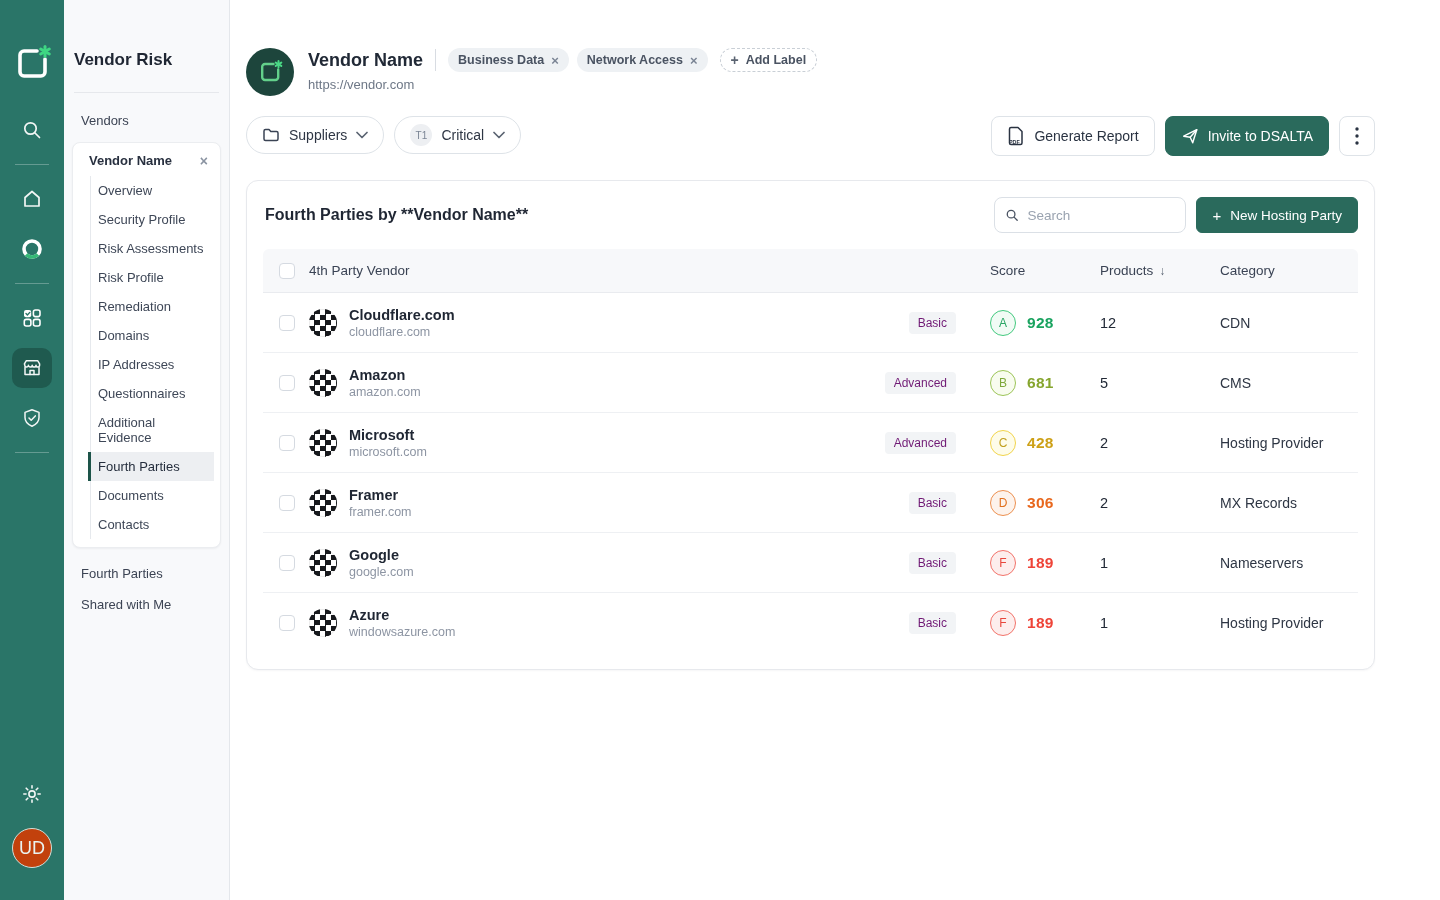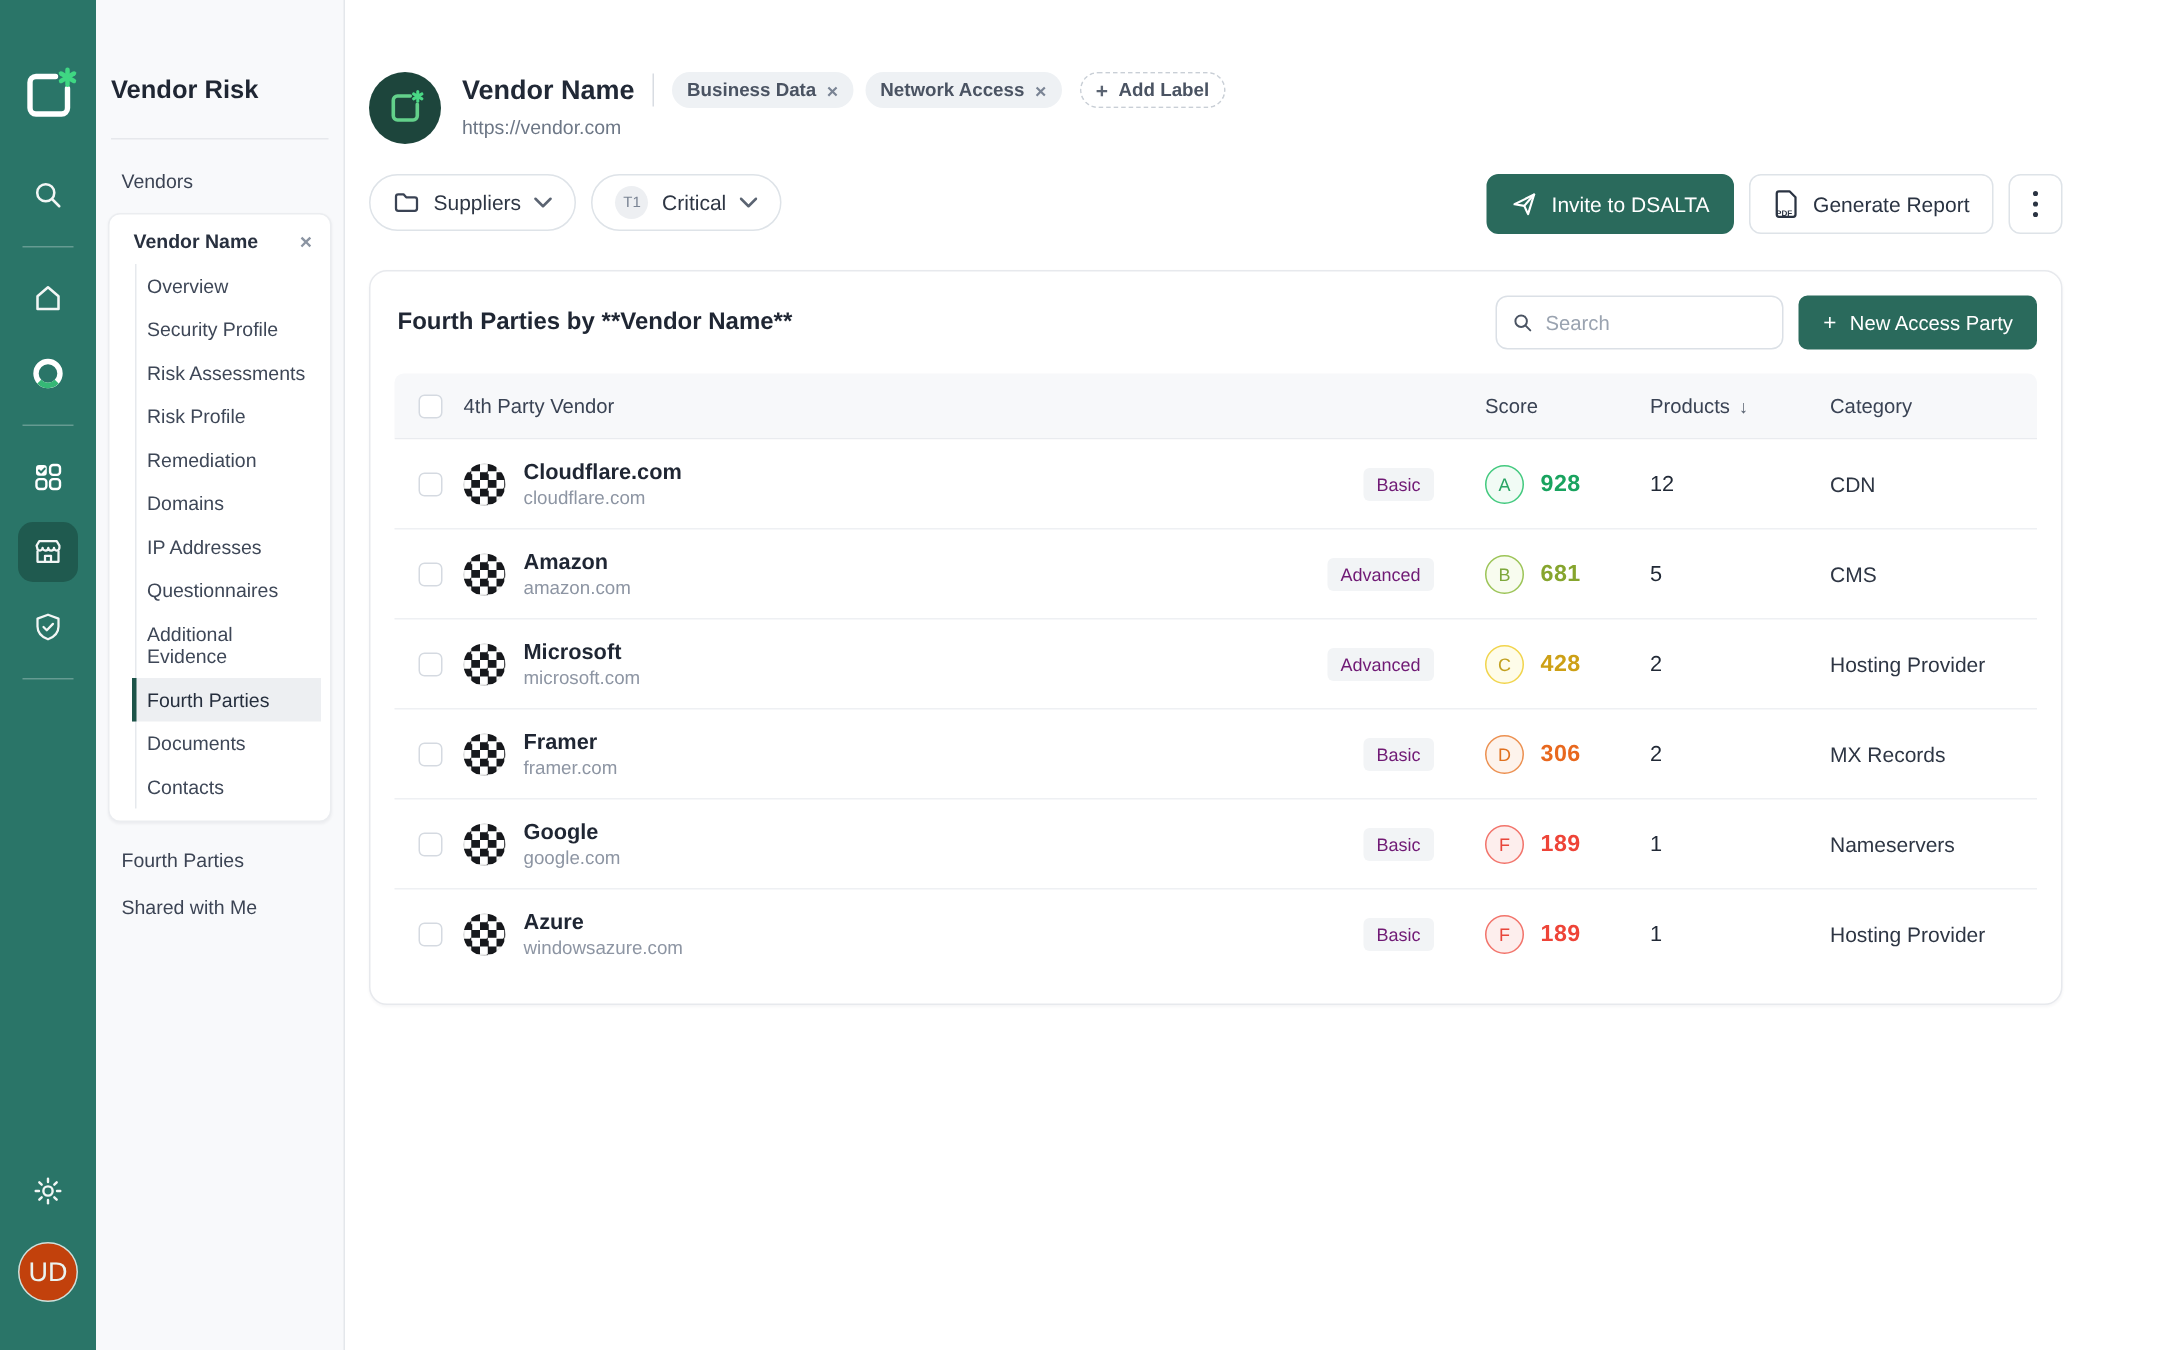--- a/index.html
+++ b/index.html
@@ -262,33 +262,33 @@
       </button>
       <button class="pillbtn">
         <span class="t1">T1</span>
         <span>Critical</span>
         <svg width="12" height="8" viewBox="0 0 12 8" fill="none" stroke="#5b6472" stroke-width="1.7" stroke-linecap="round" stroke-linejoin="round">
             <path d="M1 1.5 L6 6.5 L11 1.5"></path>
           </svg>
       </button>
     </div>
     <div class="tb-right">
+      <button class="btn">
+        <svg width="18" height="20" viewBox="0 0 18 20" fill="none">
+          <path d="M4 1.5 H11 L15 5.5 V17 a1.5 1.5 0 0 1 -1.5 1.5 H4 A1.5 1.5 0 0 1 2.5 17 V3 A1.5 1.5 0 0 1 4 1.5 Z" stroke="#2a3342" stroke-width="1.5" stroke-linejoin="round"></path>
+          <text x="2" y="18.2" font-size="5.4" font-weight="bold" fill="#2a3342" font-family="Liberation Sans, sans-serif">PDF</text>
+        </svg>
+        <span>Generate Report</span>
+      </button>
       <button class="btn green">
         <svg width="18" height="18" viewBox="0 0 20 20" fill="none" stroke="#ffffff" stroke-width="1.6" stroke-linejoin="round" stroke-linecap="round">
           <path d="M3 10.2 L17.5 3 L13 17.5 L10.2 11.4 Z"></path>
             <path d="M10.2 11.4 L17.5 3"></path>
         </svg>
         <span>Invite to DSALTA</span>
-      </button>
-      <button class="btn">
-        <svg width="18" height="20" viewBox="0 0 18 20" fill="none">
-          <path d="M4 1.5 H11 L15 5.5 V17 a1.5 1.5 0 0 1 -1.5 1.5 H4 A1.5 1.5 0 0 1 2.5 17 V3 A1.5 1.5 0 0 1 4 1.5 Z" stroke="#2a3342" stroke-width="1.5" stroke-linejoin="round"></path>
-          <text x="2" y="18.2" font-size="5.4" font-weight="bold" fill="#2a3342" font-family="Liberation Sans, sans-serif">PDF</text>
-        </svg>
-        <span>Generate Report</span>
       </button>
       <button class="btn icon-only">
         <svg width="4" height="18" viewBox="0 0 4 18" fill="#2a3342">
           <circle cx="2" cy="2" r="1.7"></circle>
             <circle cx="2" cy="9" r="1.7"></circle>
             <circle cx="2" cy="16" r="1.7"></circle>
         </svg>
       </button>
     </div>
   </div>
@@ -299,21 +299,21 @@
       <div class="card-tools">
         <div class="search">
           <svg width="16" height="16" viewBox="0 0 16 16" fill="none" stroke="#4a5362" stroke-width="1.5" stroke-linecap="round">
             <circle cx="7" cy="7" r="4.4"></circle>
               <path d="M10.4 10.4 L14 14"></path>
           </svg>
           <input type="text" placeholder="Search" style="">
         </div>
         <button class="btn green small">
           <span style="font-size:15px;">+</span>
-          <span>New Access Party</span>
+          <span>New Hosting Party</span>
         </button>
       </div>
     </div>
 
     <div class="t-grid thead">
       <span class="checkbox" style="border-radius:4px;"></span>
       <span class="h-name">4th Party Vendor</span>
       <span class="h-score">Score</span>
       <span class="h-products">
         <span>Products</span>

